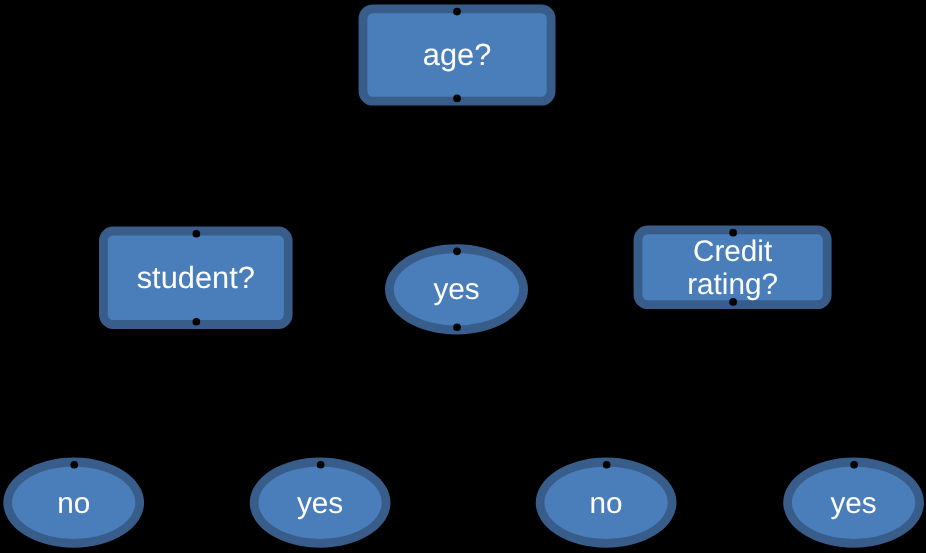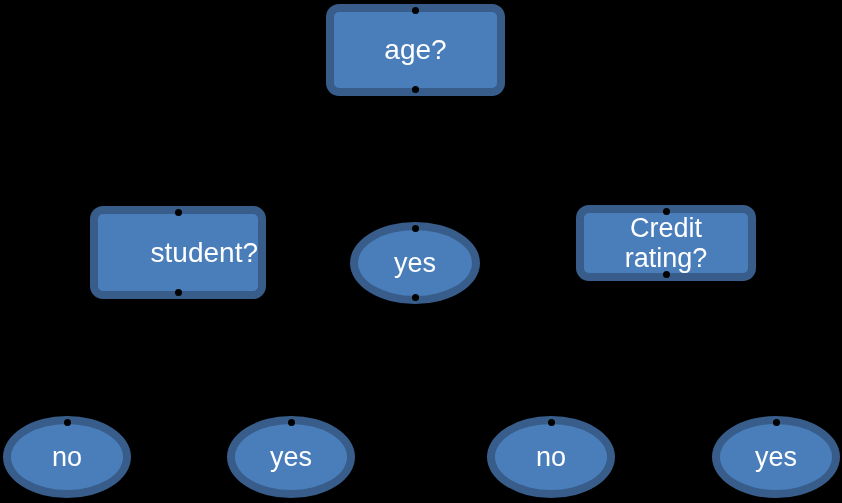--- a/index.html
+++ b/index.html
@@ -63,21 +63,21 @@
     position: relative;
     z-index: 2;
     pointer-events: none;
   }
 </style>
 </head>
 <body>
 
 <div id="canvas" style="background: rgb(0, 0, 0);">
     <div class="node decision" style="left: 326px; top: 4px; width: 179px; height: 92px; font-size: 28px; background: rgb(74, 126, 187); border-color: rgb(56, 93, 138); color: rgb(255, 255, 255);"><span class="nub"></span><span class="nub bottom"></span><span class="label">age?</span></div>
-    <div class="node decision" style="left: 90px; top: 206px; width: 176px; height: 93px; font-size: 28px; background: rgb(74, 126, 187); border-color: rgb(56, 93, 138); color: rgb(255, 255, 255); justify-content: flex-end;"><span class="nub"></span><span class="nub bottom"></span><span class="label">student?</span></div>
+    <div class="node decision" style="left: 90px; top: 206px; width: 176px; height: 93px; font-size: 28px; background: rgb(74, 126, 187); border-color: rgb(56, 93, 138); color: rgb(255, 255, 255);"><span class="nub"></span><span class="nub bottom"></span><span class="label">student?</span></div>
     <div class="node leaf" style="left: 350px; top: 222px; width: 130px; height: 82px; font-size: 27px; background: rgb(74, 126, 187); border-color: rgb(56, 93, 138); color: rgb(255, 255, 255);"><span class="nub"></span><span class="nub bottom"></span><span class="label">yes</span></div>
     <div class="node decision" style="left: 576px; top: 205px; width: 180px; height: 76px; font-size: 27px; background: rgb(74, 126, 187); border-color: rgb(56, 93, 138); color: rgb(255, 255, 255);"><span class="nub"></span><span class="nub bottom"></span><span class="label">Credit
 rating?</span></div>
     <div class="node leaf" style="left: 3px; top: 416px; width: 128px; height: 82px; font-size: 27px; background: rgb(74, 126, 187); border-color: rgb(56, 93, 138); color: rgb(255, 255, 255);"><span class="nub"></span><span class="label">no</span></div>
     <div class="node leaf" style="left: 227px; top: 416px; width: 128px; height: 82px; font-size: 27px; background: rgb(74, 126, 187); border-color: rgb(56, 93, 138); color: rgb(255, 255, 255);"><span class="nub"></span><span class="label">yes</span></div>
     <div class="node leaf" style="left: 487px; top: 416px; width: 128px; height: 82px; font-size: 27px; background: rgb(74, 126, 187); border-color: rgb(56, 93, 138); color: rgb(255, 255, 255);"><span class="nub"></span><span class="label">no</span></div>
     <div class="node leaf" style="left: 712px; top: 416px; width: 128px; height: 82px; font-size: 27px; background: rgb(74, 126, 187); border-color: rgb(56, 93, 138); color: rgb(255, 255, 255);"><span class="nub"></span><span class="label">yes</span></div>
   </div>
 
 </body></html>

